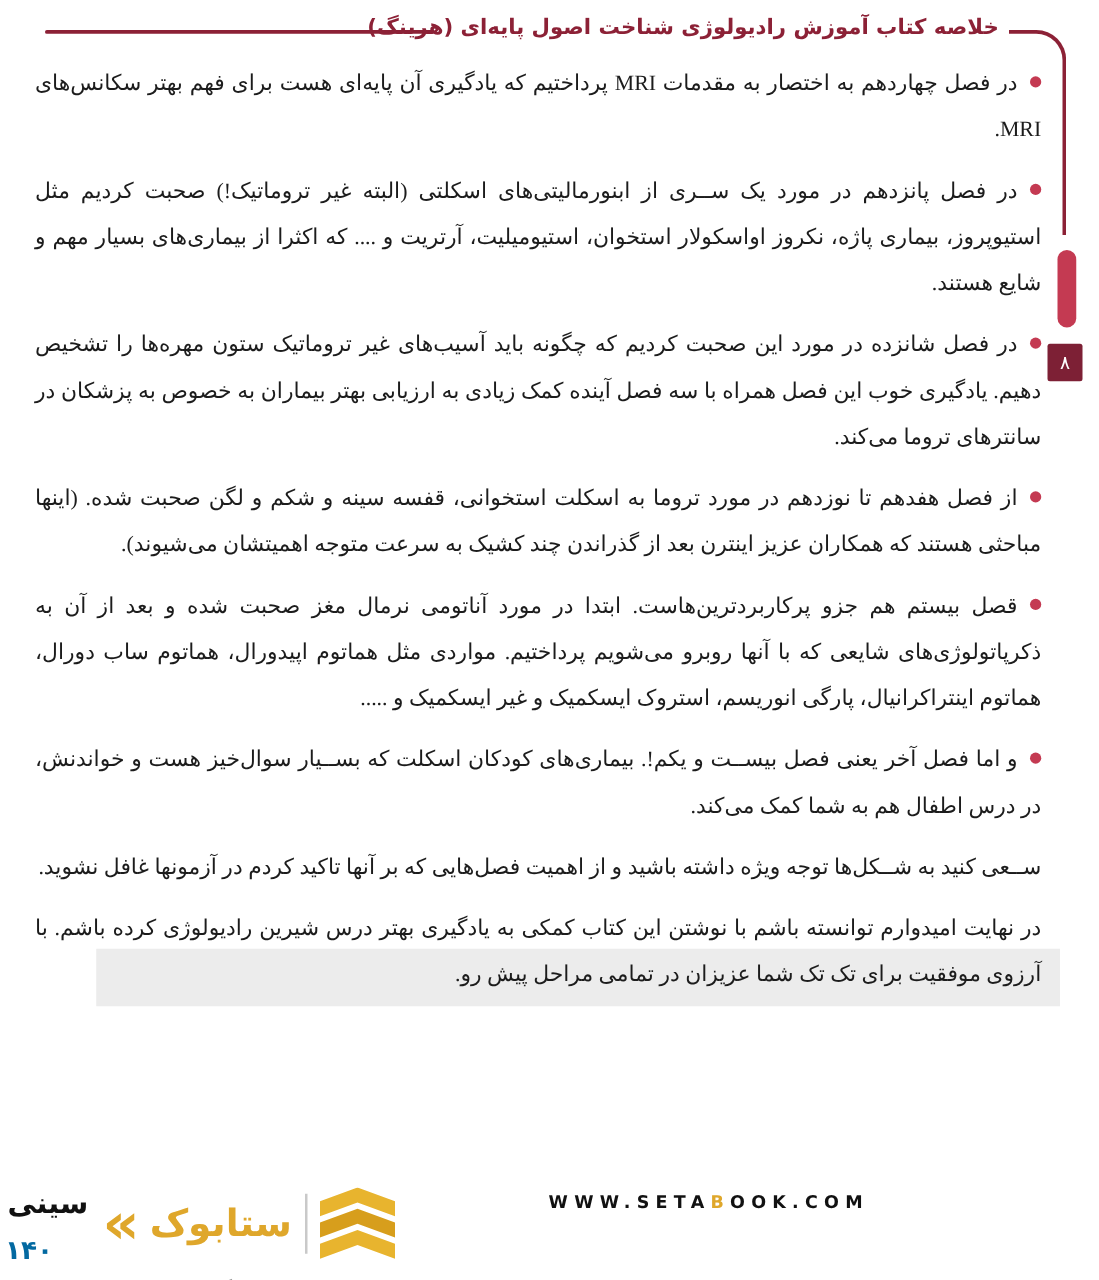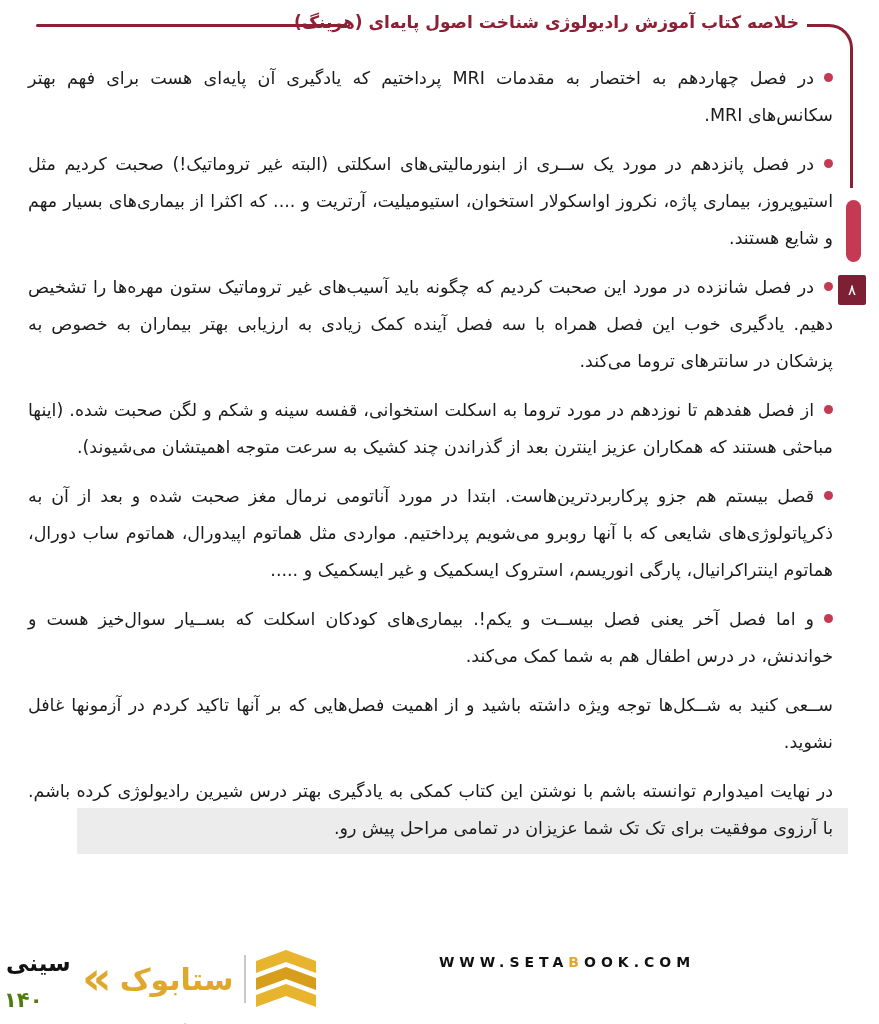--- a/index.html
+++ b/index.html
@@ -17,33 +17,33 @@
     border-top-right-radius:24px; }
 
   
   .side-tab { position:absolute; top:196px; right:18px; width:15px; height:62px;
     border-radius:8px; background:var(--crimson,#C43A52); }
   .page-badge { position:absolute; top:271px; right:13px; width:28px; height:30px;
     background:var(--badge,#7D2035); color:#fff; display:flex; align-items:center;
     justify-content:center; font-size:15px; border-radius:2px; }
 
   
-  .content { position:absolute; top:56px; right:46px; left:28px; }
+  .content { position:absolute; top:44px; right:46px; left:28px;font-family:Liberation Serif, serif; }
   .para { font-size:17.5px; line-height:37px; text-align:justify; color:#1c1c1c;
     margin-bottom:12px; position:relative; }
   .bullet { display:inline-block; width:9px; height:9px; border-radius:50%;
     background:var(--crimson,#C43A52); margin-left:10px; vertical-align:2px; }
   .ptext { position:relative; z-index:1; }
   .hl-bar { position:absolute; right:-15px; left:49px; bottom:-7px; height:46px;
     background:var(--highlight,#ECECEC); z-index:0; }
 
   
   .footer { position:absolute; left:0; right:0; bottom:0; height:88px; background:#fff; z-index:2; }
   .edge-note-top { position:absolute; left:6px; top:10px; font-size:23px; font-weight:bold; color:#111; }
-  .edge-note-bottom { position:absolute; left:4px; top:48px; font-size:21px; font-weight:bold; color:#4d7c0f; }
+  .edge-note-bottom { position:absolute; left:4px; top:48px; font-size:21px; font-weight:bold; color:#0369a1; }
   .logo-row { position:absolute; left:82px; top:10px; display:flex; align-items:center;
     gap:10px; direction:ltr; height:58px; }
   .logo-chevrons { font-size:46px; color:var(--gold,#DFA72B); font-weight:bold;
     line-height:0.9; letter-spacing:-2px; }
   .logo-name { font-size:30px; color:var(--gold,#DFA72B); font-weight:bold; }
   .logo-divider { width:2px; height:48px; background:#c9c9c9; }
   .logo-emblem { display:block; }
   .logo-tagline { position:absolute; left:82px; top:83px; width:156px; text-align:center;
     font-size:11px; color:#9a9a9a; }
   .store-block { position:absolute; right:162px; top:14px; width:300px; text-align:center; }

